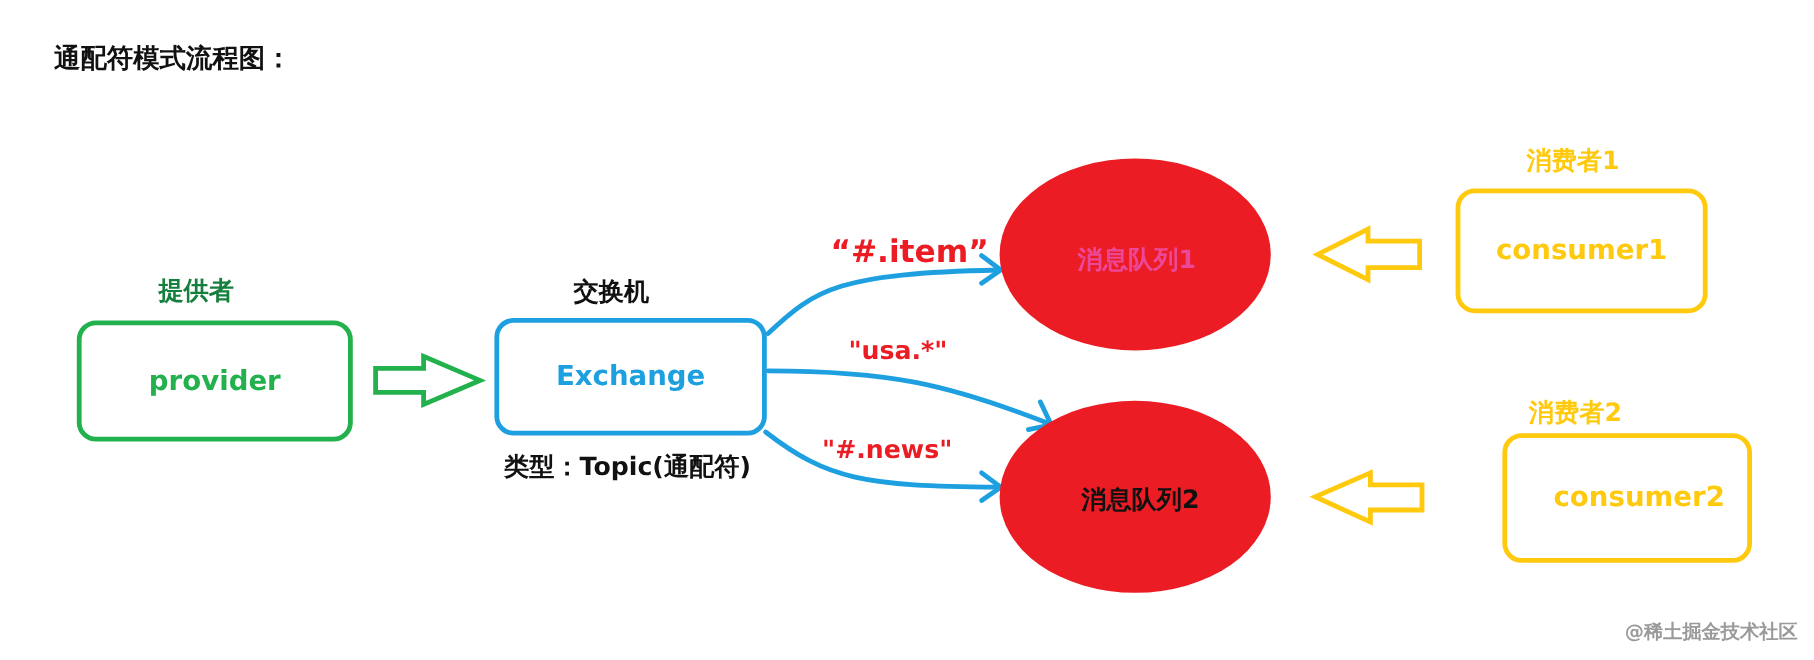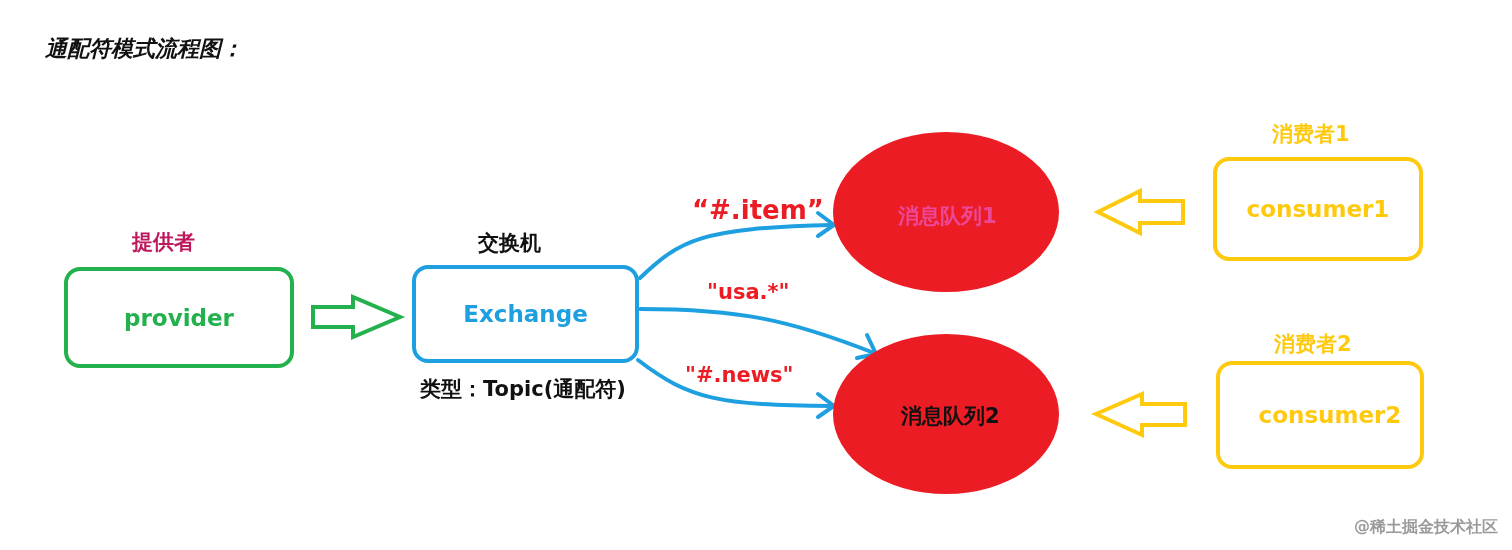--- a/index.html
+++ b/index.html
@@ -1,18 +1,18 @@
 <!DOCTYPE html>
 <html><head>
 <meta charset="utf-8">
 <style>
   html, body { margin: 0; padding: 0; background: #ffffff; }
   body { width: 1512px; height: 550px; position: relative; overflow: hidden; font-family: "DejaVu Sans", "Liberation Sans", sans-serif; }
   .abs { position: absolute; font-weight: bold; }
-  .title { left: 45px; top: 34px; font-size: 22px; font-weight: bold; color: #111; font-style: italic; }
+  .title { left: 45px; top: 34px; font-size: 22px; font-weight: bold; color: #111; }
   .label { font-weight: bold; white-space: nowrap; }
   .box { position: absolute; border-radius: 16px; box-sizing: border-box; display: flex; align-items: center; justify-content: center; font-weight: bold; text-align: right; }
   svg.canvas { position: absolute; left: 0; top: 0; }
   .watermark { right: 14px; bottom: 12px; font-size: 16px; color: #9a9a9a; }
 </style>
 </head>
 <body>
 
 <div class="abs title">通配符模式流程图：</div>
 
@@ -39,21 +39,21 @@
   <ellipse cx="946" cy="414" rx="113" ry="80" fill="#ec1c24"></ellipse>
 
   <g>
     <polygon points="1183,201 1140,201 1140,191 1098,212 1140,233 1140,223 1183,223" fill="none" stroke="#ffc90e" stroke-width="4"></polygon>
   </g>
   <g>
     <polygon points="1185,404 1142,404 1142,394 1096,414 1142,435 1142,425 1185,425" fill="none" stroke="#ffc90e" stroke-width="4"></polygon>
   </g>
 </svg>
 
-<div class="abs label" style="left:132px; top:228px; font-size:21px; color:#be185d;">提供者</div>
+<div class="abs label" style="left:132px; top:228px; font-size:21px; color:#15803d;">提供者</div>
 <div class="box" style="left:64px; top:267px; width:230px; height:101px; border:4px solid #22b14c; color:#22b14c; font-size:23px;">
   <span>provider</span>
 </div>
 
 <div class="abs label" style="left:478px; top:229px; font-size:21px; color:#111;">交换机</div>
 <div class="box" style="left:412px; top:265px; width:227px; height:98px; border:4px solid #1ea0e0; color:#1ea0e0; font-size:23px;">
   <span>Exchange</span>
 </div>
 <div class="abs label" style="left:420px; top:375px; font-size:21px; color:#111;">类型：Topic(通配符)</div>
 
@@ -62,17 +62,17 @@
 <div class="abs label" style="left:685px; top:363px; font-size:21px; color:#ec1c24;">"#.news"</div>
 
 <div class="abs label" style="left:898px; top:202px; font-size:21px; color:#ec4899;">消息队列1</div>
 <div class="abs label" style="left:901px; top:402px; font-size:21px; color:#111;text-align:center;">消息队列2</div>
 
 <div class="abs label" style="left:1272px; top:120px; font-size:21px; color:#ffc90e;">消费者1</div>
 <div class="box" style="left:1213px; top:157px; width:210px; height:104px; border:4px solid #ffc90e; color:#ffc90e; font-size:23px;">
   <span>consumer1</span>
 </div>
 <div class="abs label" style="left:1274px; top:330px; font-size:21px; color:#ffc90e;">消费者2</div>
-<div class="box" style="left:1216px; top:361px; width:208px; height:108px; border:4px solid #ffc90e; color:#ffc90e; font-size:23px;padding-left:20px;">
+<div class="box" style="left:1252px; top:361px; width:208px; height:108px; border:4px solid #ffc90e; color:#ffc90e; font-size:23px;padding-left:20px;">
   <span>consumer2</span>
 </div>
 
 <div class="abs watermark">@稀土掘金技术社区</div>
 
 </body></html>

